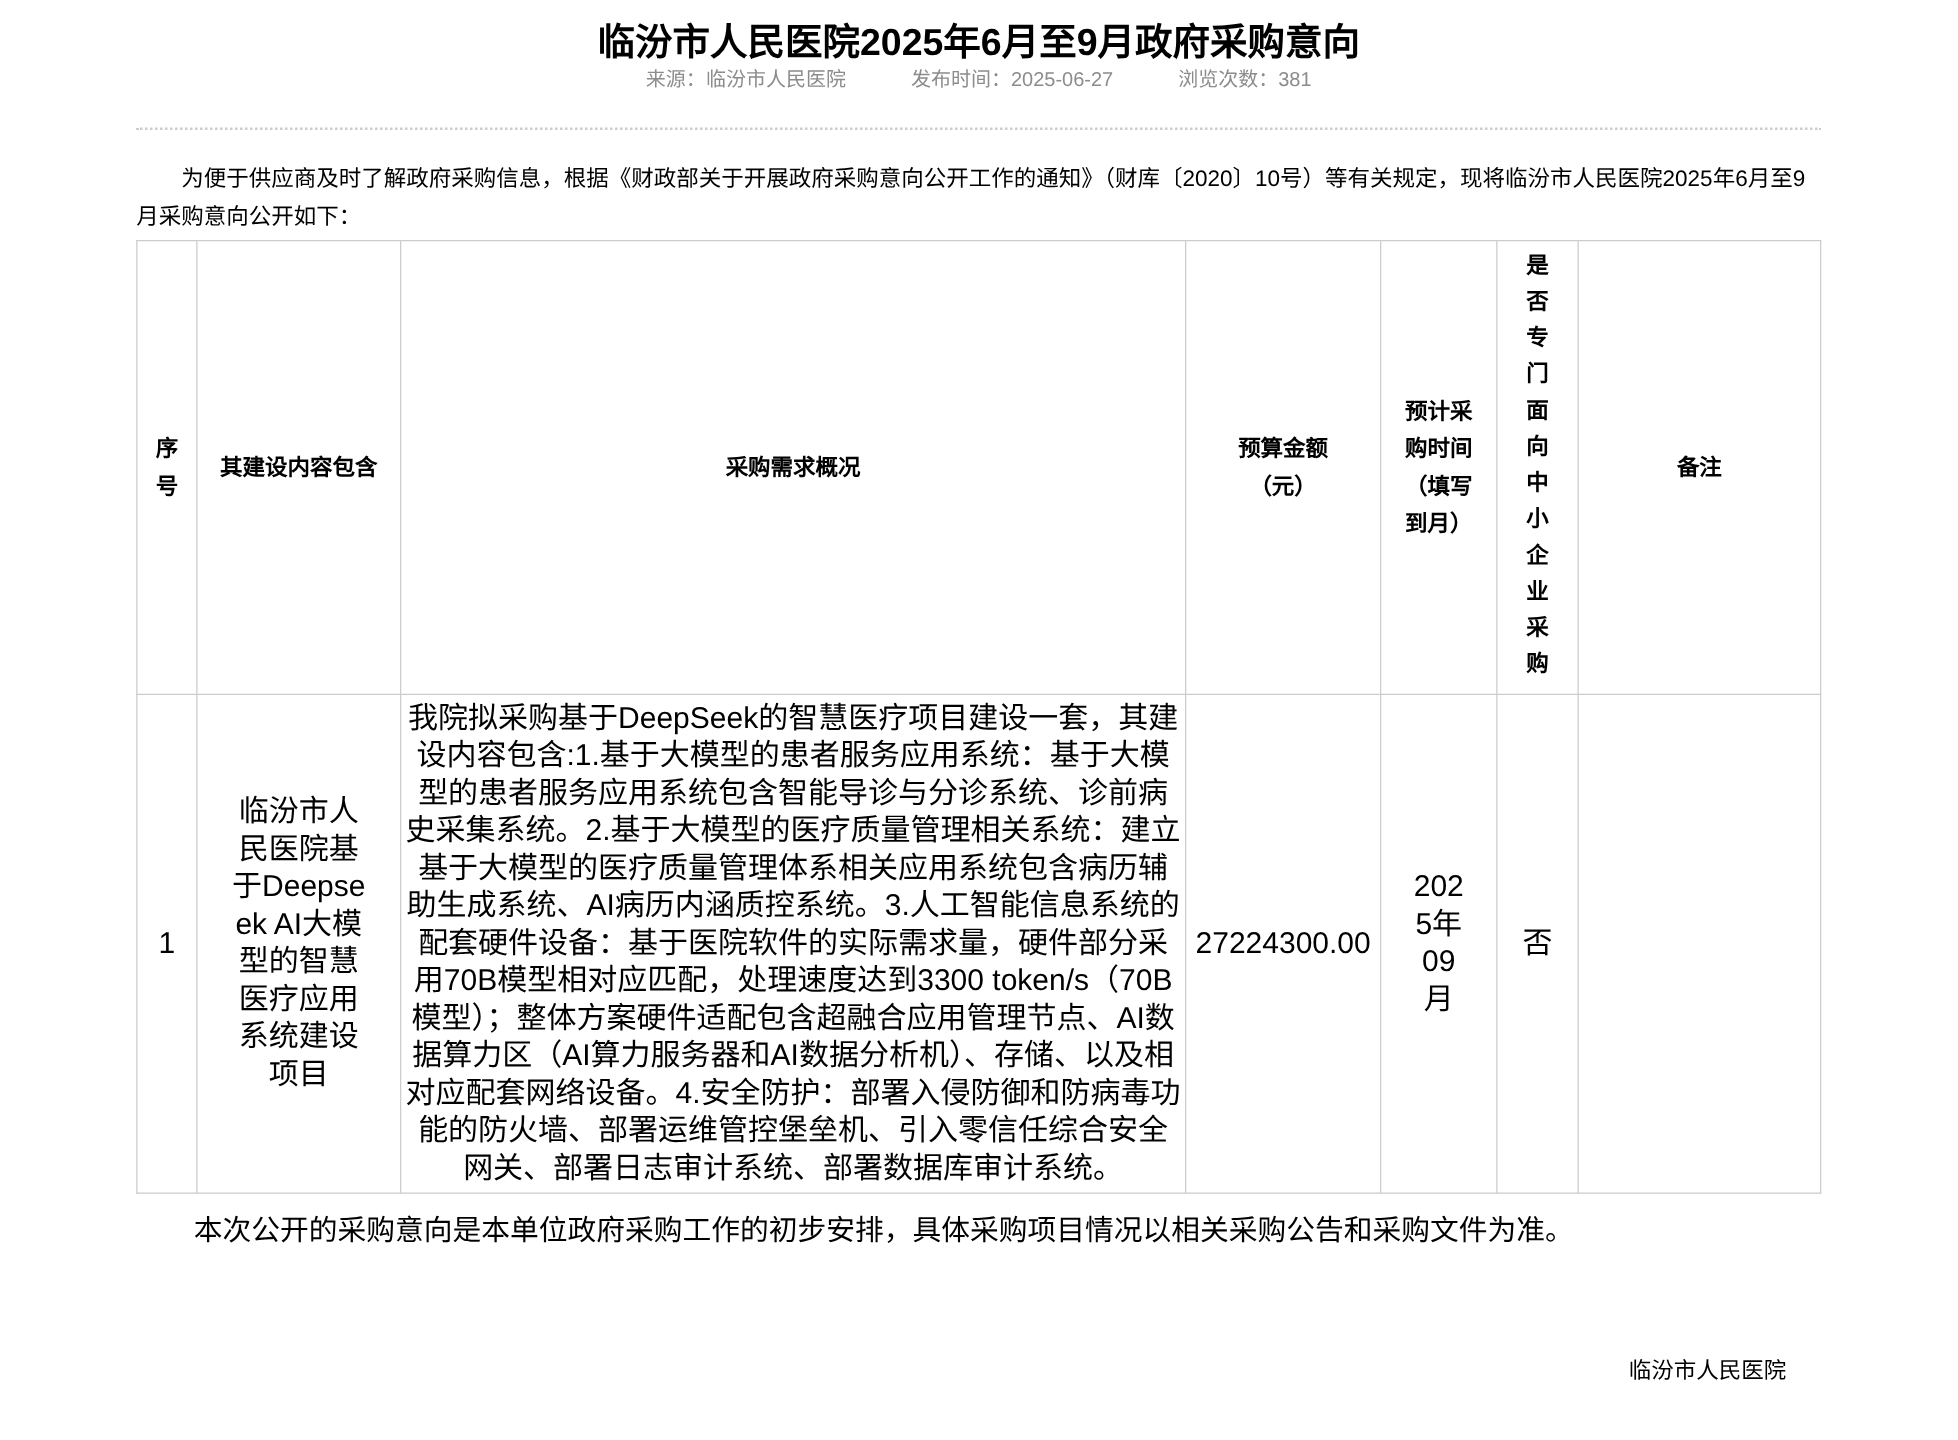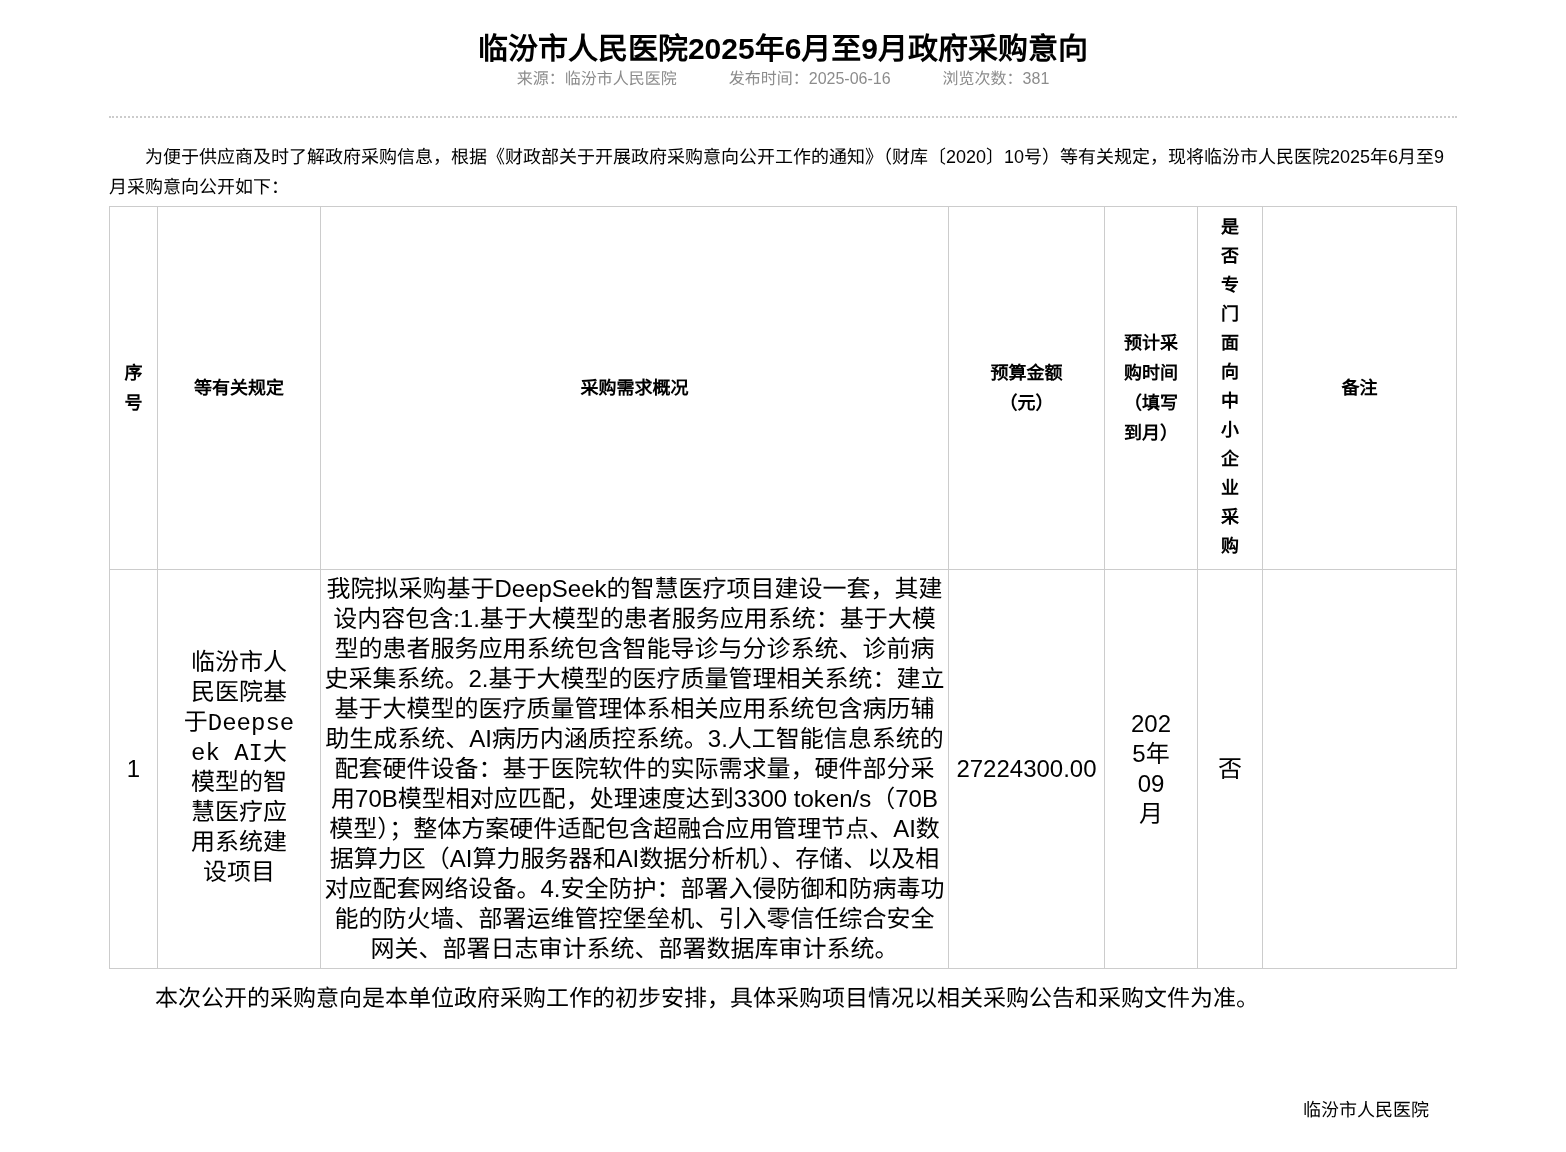--- a/index.html
+++ b/index.html
@@ -5,21 +5,21 @@
   * { margin: 0; padding: 0; box-sizing: border-box; }
   html, body {
     background: #ffffff;
     width: 1566px;
     font-family: "Liberation Sans", "DejaVu Sans", sans-serif;
     color: #000000;
   }
   .page {
     width: 1348px;
     margin: 0 auto;
-    padding-top: 30px;
+    padding-top: 16px;
   }
   .doc-title {
     text-align: center;
     font-size: 30px;
     font-weight: bold;
     line-height: 38px;
     color: #000000;
   }
   .meta-row {
     display: flex;
@@ -80,21 +80,21 @@
 
   .narrow-wrap {
     margin: 0 auto;
     word-break: break-all;
     text-align: center;
   }
   .w-index    { width: 20px; line-height: 30px; }
   .w-budgethd { max-width: 76px; line-height: 30px; }
   .w-timehd   { max-width: 58px; line-height: 30px; }
   .w-vertical { width: 20px; line-height: 29px; font-family: Liberation Mono, monospace; }
-  .w-name     { max-width: 116px; line-height: 30px; font-family: Liberation Mono, monospace; }
+  .w-name     { max-width: 116px; line-height: 30px; }
   .w-time     { max-width: 50px; line-height: 30px; }
 
   .req-cell {
     padding: 6px 14px;
     text-align: center;
     line-height: 30px;
   }
   .footer-note {
     margin-top: 16px;
     font-size: 23px;
@@ -113,21 +113,21 @@
 </style>
 </head>
 <body>
 
 <div class="page">
 
   <h1 class="doc-title">临汾市人民医院2025年6月至9月政府采购意向</h1>
 
   <div class="meta-row">
     <span class="meta-item"><span>来源：</span><span>临汾市人民医院</span></span>
-    <span class="meta-item"><span>发布时间：</span><span>2025-06-16</span></span>
+    <span class="meta-item"><span>发布时间：</span><span>2025-06-27</span></span>
     <span class="meta-item"><span>浏览次数：</span><span>381</span></span>
   </div>
 
   <div class="dotted-divider"></div>
 
   <p class="intro">为便于供应商及时了解政府采购信息，根据《财政部关于开展政府采购意向公开工作的通知》（财库〔2020〕10号）等有关规定，现将临汾市人民医院2025年6月至9月采购意向公开如下：</p>
 
   <table class="procurement">
     <colgroup>
       <col class="c-index">
@@ -137,21 +137,21 @@
         <col class="c-time">
         <col class="c-smes">
         <col class="c-remark">
     </colgroup>
     <tbody>
       <tr class="header-row">
         <th>
           <div class="narrow-wrap w-index">序号</div>
         </th>
         <th>
-          <div>等有关规定</div>
+          <div>其建设内容包含</div>
         </th>
         <th>
           <div>采购需求概况</div>
         </th>
         <th>
           <div class="narrow-wrap w-budgethd">预算金额（元）</div>
         </th>
         <th>
           <div class="narrow-wrap w-timehd">预计采购时间（填写到月）</div>
         </th>

